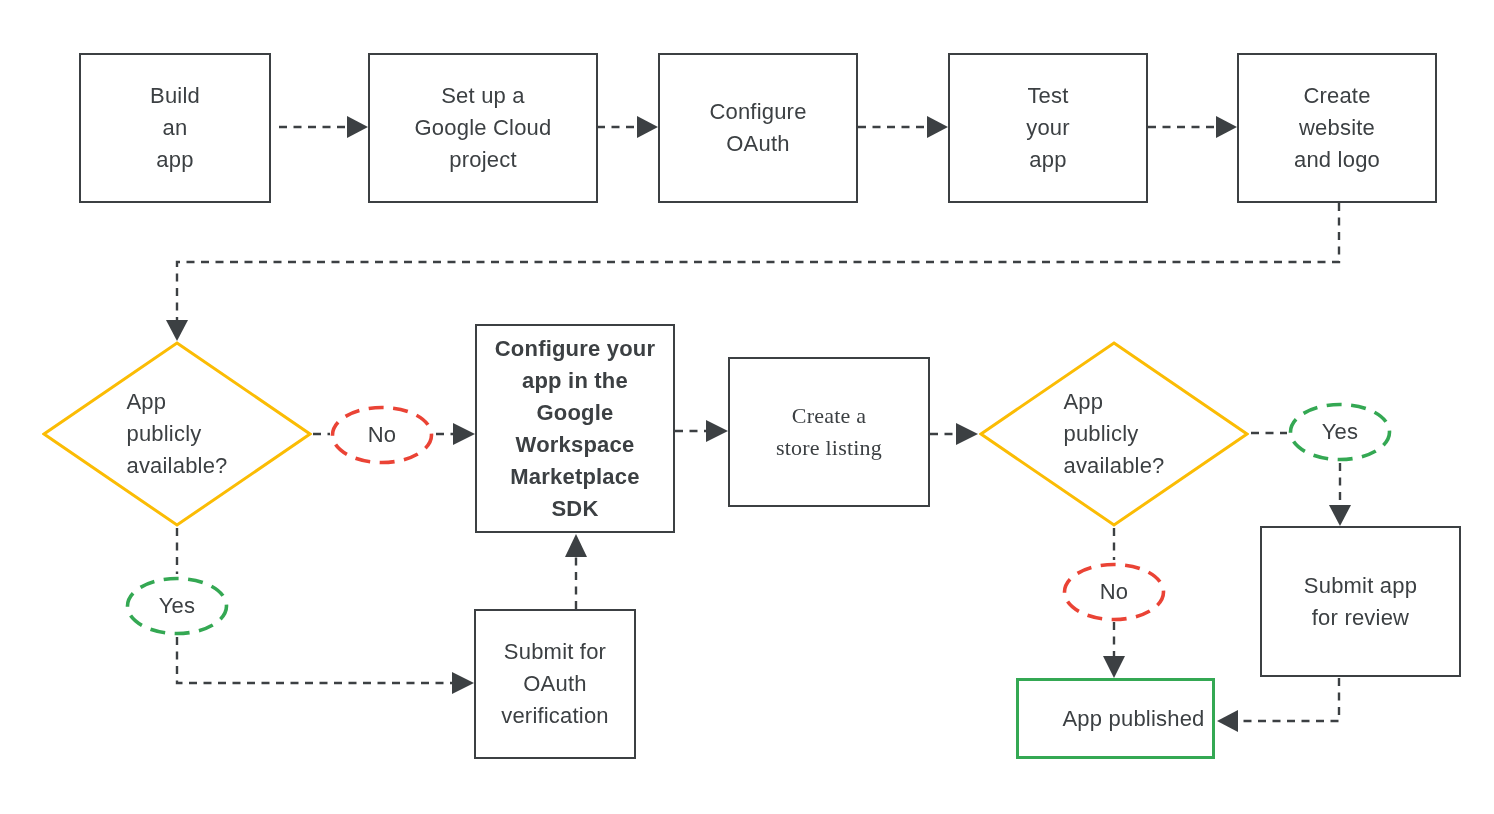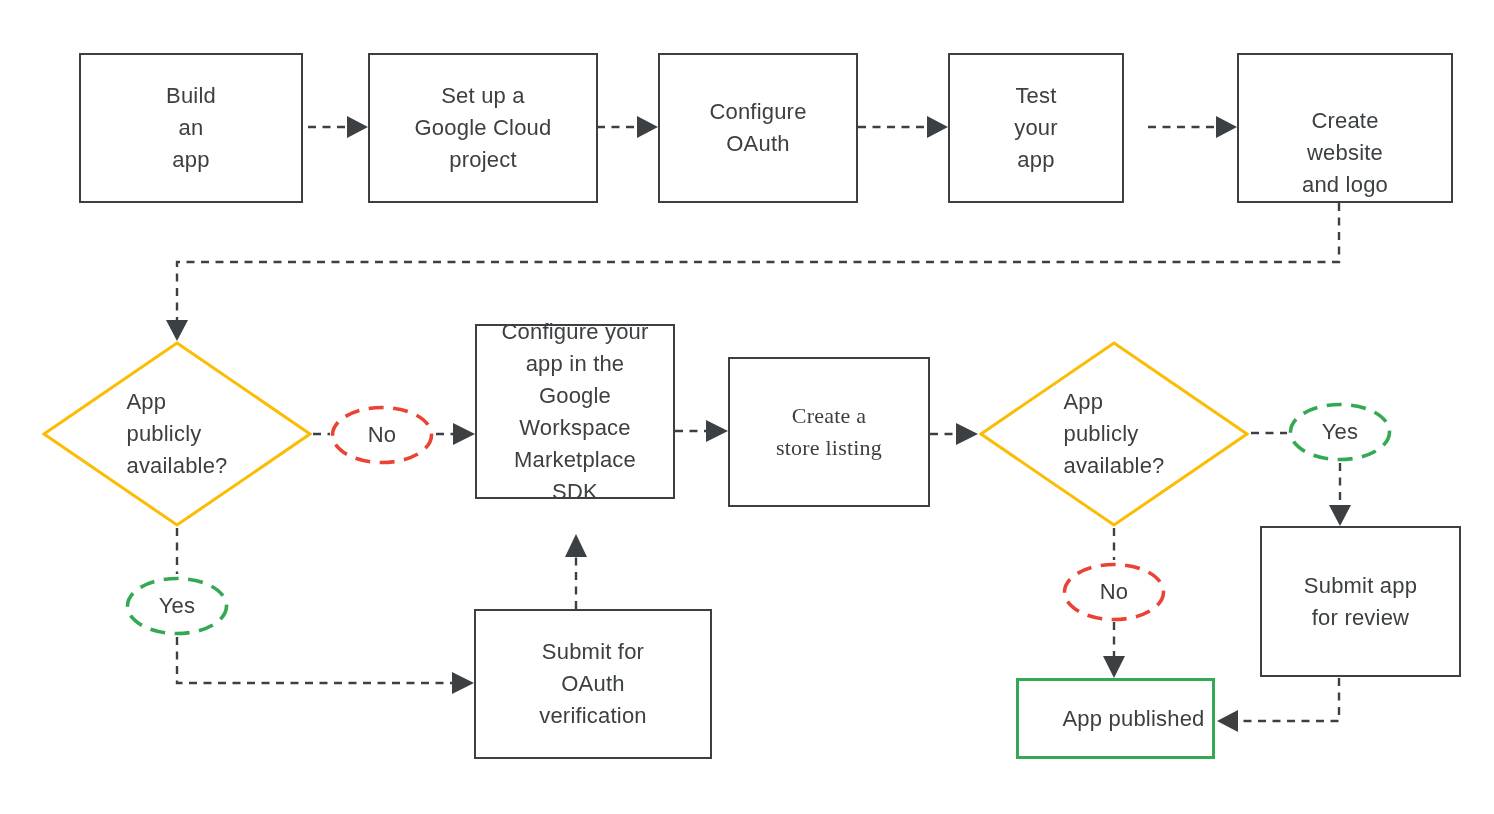--- a/index.html
+++ b/index.html
@@ -135,44 +135,44 @@
 
     <path d="M177 528 V574"></path>
 
     <path d="M177 637 V683 H452"></path>
     <polygon points="452,672 452,694 474,683"></polygon>
 
     <path d="M576 609 V557"></path>
     <polygon points="565,557 587,557 576,534"></polygon>
   </svg>
 
-  <div class="node process" style="left:79px;top:53px;width:224px;height:150px;">
+  <div class="node process" style="left:79px;top:53px;width:192px;height:150px;">
     <div class="label">Build
 an
 app</div>
   </div>
 
   <div class="node process" style="left:368px;top:53px;width:230px;height:150px;">
     <div class="label">Set up a
 Google Cloud
 project</div>
   </div>
 
   <div class="node process" style="left:658px;top:53px;width:200px;height:150px;">
     <div class="label">Configure
 OAuth</div>
   </div>
 
-  <div class="node process" style="left:948px;top:53px;width:176px;height:150px;align-items:center;">
+  <div class="node process" style="left:948px;top:53px;width:200px;height:150px;align-items:center;">
     <div class="label">Test
 your
 app</div>
   </div>
 
-  <div class="node process" style="left:1237px;top:53px;width:216px;height:150px;align-items:flex-end;">
+  <div class="node process" style="left:1237px;top:53px;width:200px;height:150px;">
     <div class="label">Create
 website
 and logo</div>
   </div>
 
   <div class="shape-node" style="left:42px;top:341px;width:270px;height:186px;">
     <svg width="270" height="186" viewBox="0 0 270 186">
       <polygon class="diamond-shape" points="135,2 268,93 135,184 2,93"></polygon>
     </svg>
     <div class="label">App
@@ -187,35 +187,35 @@
     <div class="label">No</div>
   </div>
 
   <div class="shape-node" style="left:125px;top:576px;width:104px;height:60px;">
     <svg width="104" height="60" viewBox="0 0 104 60">
       <ellipse class="ellipse-shape ellipse-green" cx="52" cy="30" rx="49.5" ry="27.5"></ellipse>
     </svg>
     <div class="label">Yes</div>
   </div>
 
-  <div class="node process" style="left:475px;top:324px;width:200px;height:175px;">
+  <div class="node process" style="left:475px;top:324px;width:200px;height:209px;font-weight:bold;">
     <div class="label">Configure your
 app in the
 Google
 Workspace
 Marketplace
 SDK</div>
   </div>
 
   <div class="node process" style="left:728px;top:357px;width:202px;height:150px;font-family:Liberation Serif, serif;">
     <div class="label">Create a
 store listing</div>
   </div>
 
-  <div class="node process" style="left:474px;top:609px;width:238px;height:150px;">
+  <div class="node process" style="left:474px;top:609px;width:162px;height:150px;">
     <div class="label">Submit for
 OAuth
 verification</div>
   </div>
 
   <div class="shape-node" style="left:979px;top:341px;width:270px;height:186px;">
     <svg width="270" height="186" viewBox="0 0 270 186">
       <polygon class="diamond-shape" points="135,2 268,93 135,184 2,93"></polygon>
     </svg>
     <div class="label">App

